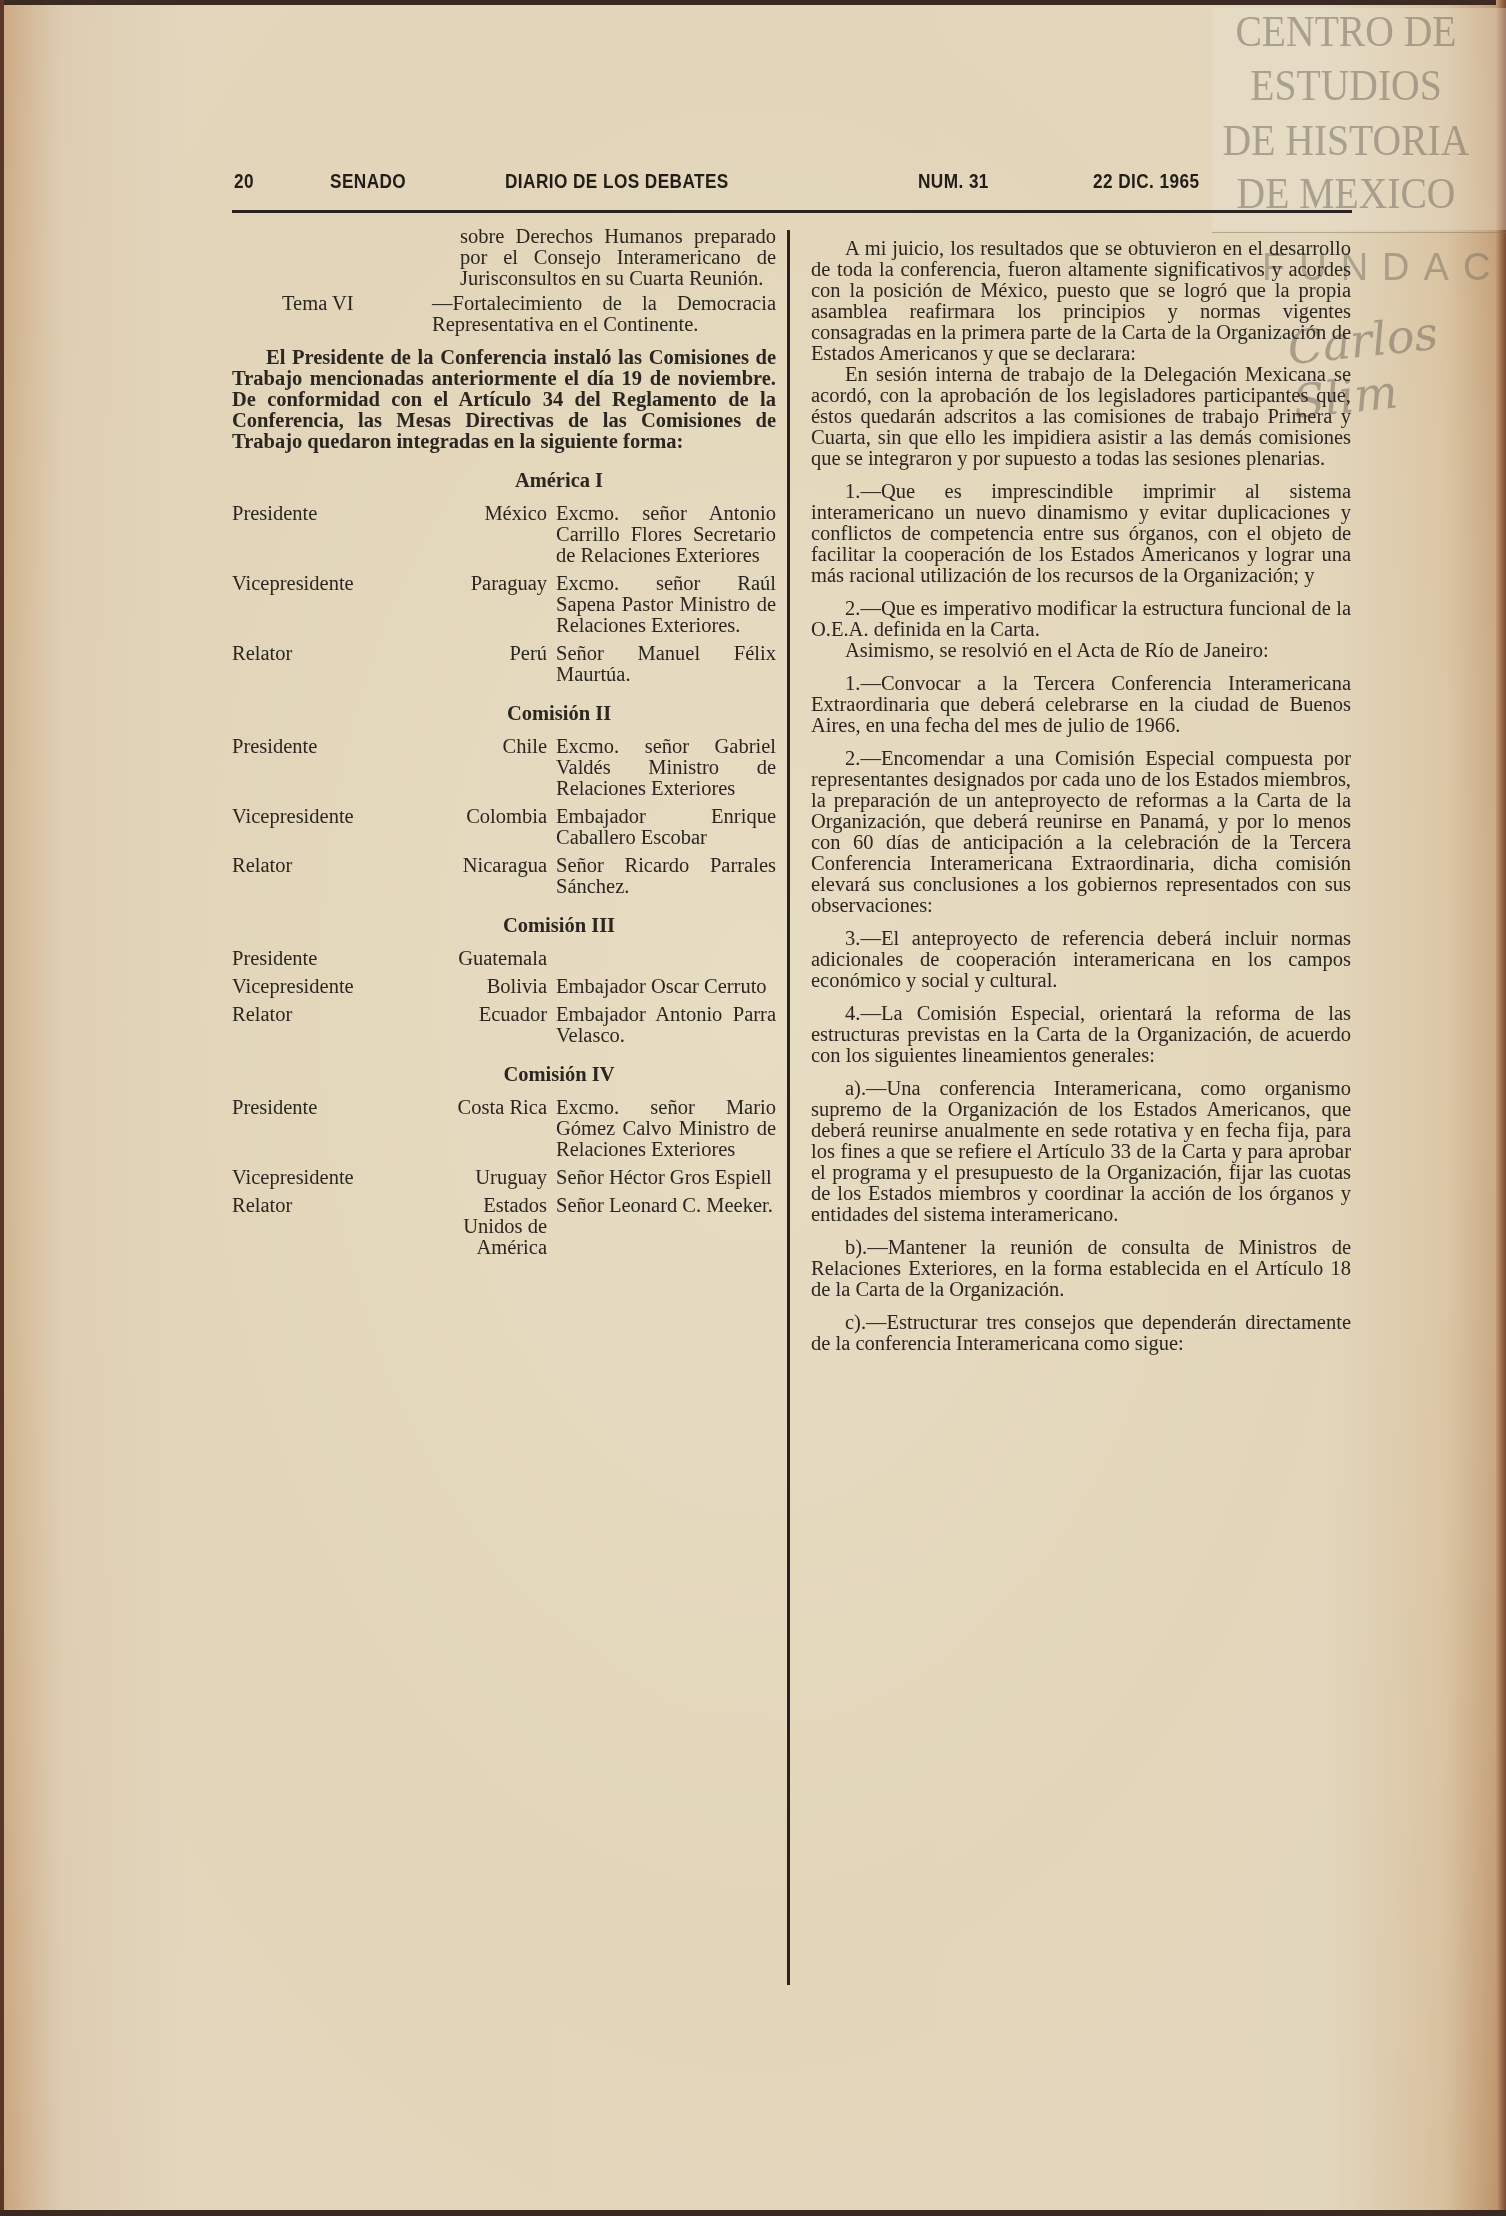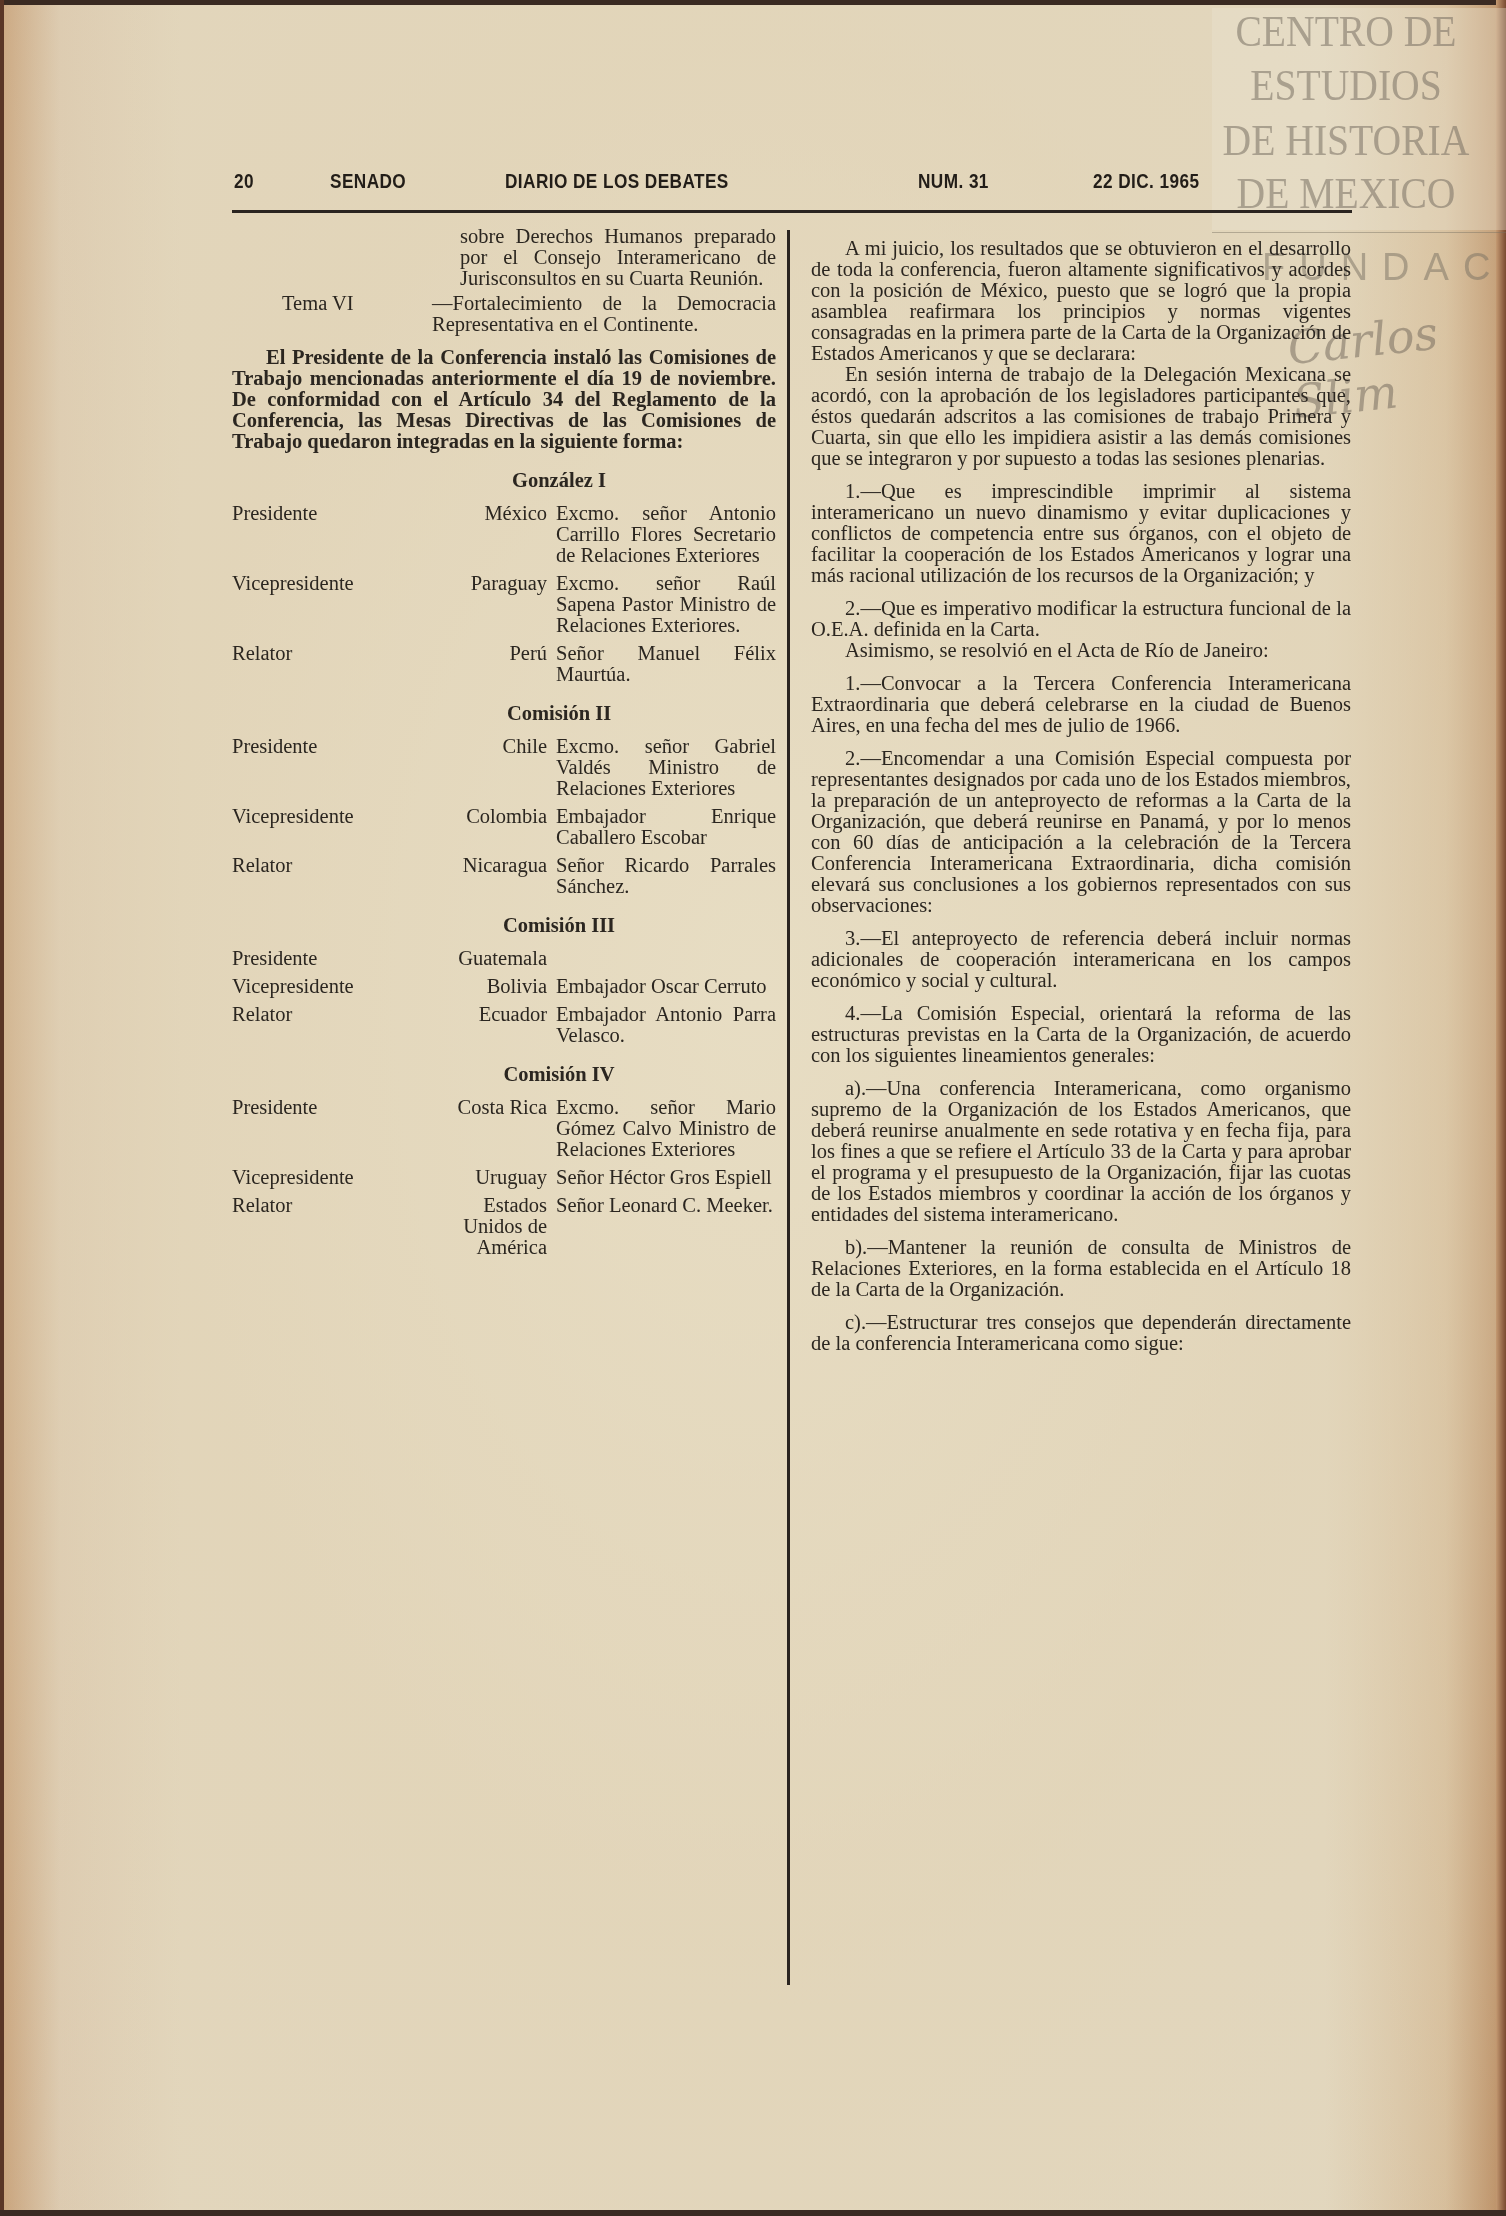--- a/index.html
+++ b/index.html
@@ -111,21 +111,21 @@
     <div class="tema">
       <div class="lbl">Tema VI</div>
       <div class="body" style="padding-left:28px;">
           <p class="first">—Fortalecimiento de la Democracia Representativa en el Continente.</p>
         </div>
     </div>
 
     <p class="para" style="font-weight:bold;">El Presidente de la Conferencia instaló las Comisiones de Trabajo mencionadas anteriormente el día 19 de noviembre. De conformidad con el Artículo 34 del Reglamento de la Conferencia, las Mesas Directivas de las Comisiones de Trabajo quedaron integradas en la siguiente forma:</p>
 
     <div>
-      <div class="comision-title">González I</div>
+      <div class="comision-title">América I</div>
       <div class="member">
         <div class="role">Presidente</div>
         <div class="country">México</div>
         <div class="name">Excmo. señor Antonio Carrillo Flores Secretario de Relaciones Exteriores</div>
       </div>
       <div class="member">
         <div class="role">Vicepresidente</div>
         <div class="country">Paraguay</div>
         <div class="name">Excmo. señor Raúl Sapena Pastor Ministro de Relaciones Exteriores.</div>
       </div>

